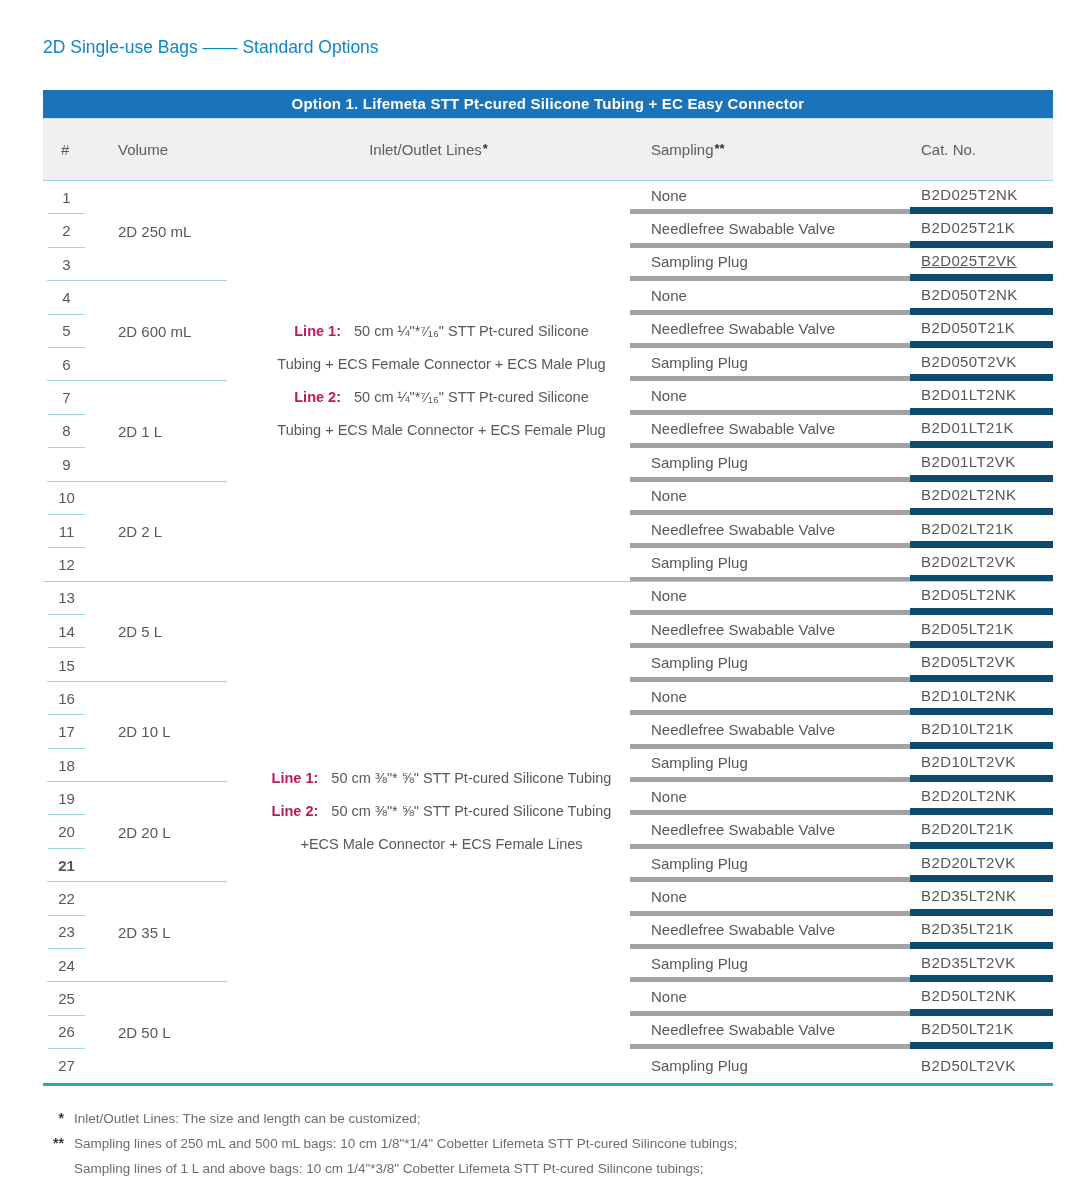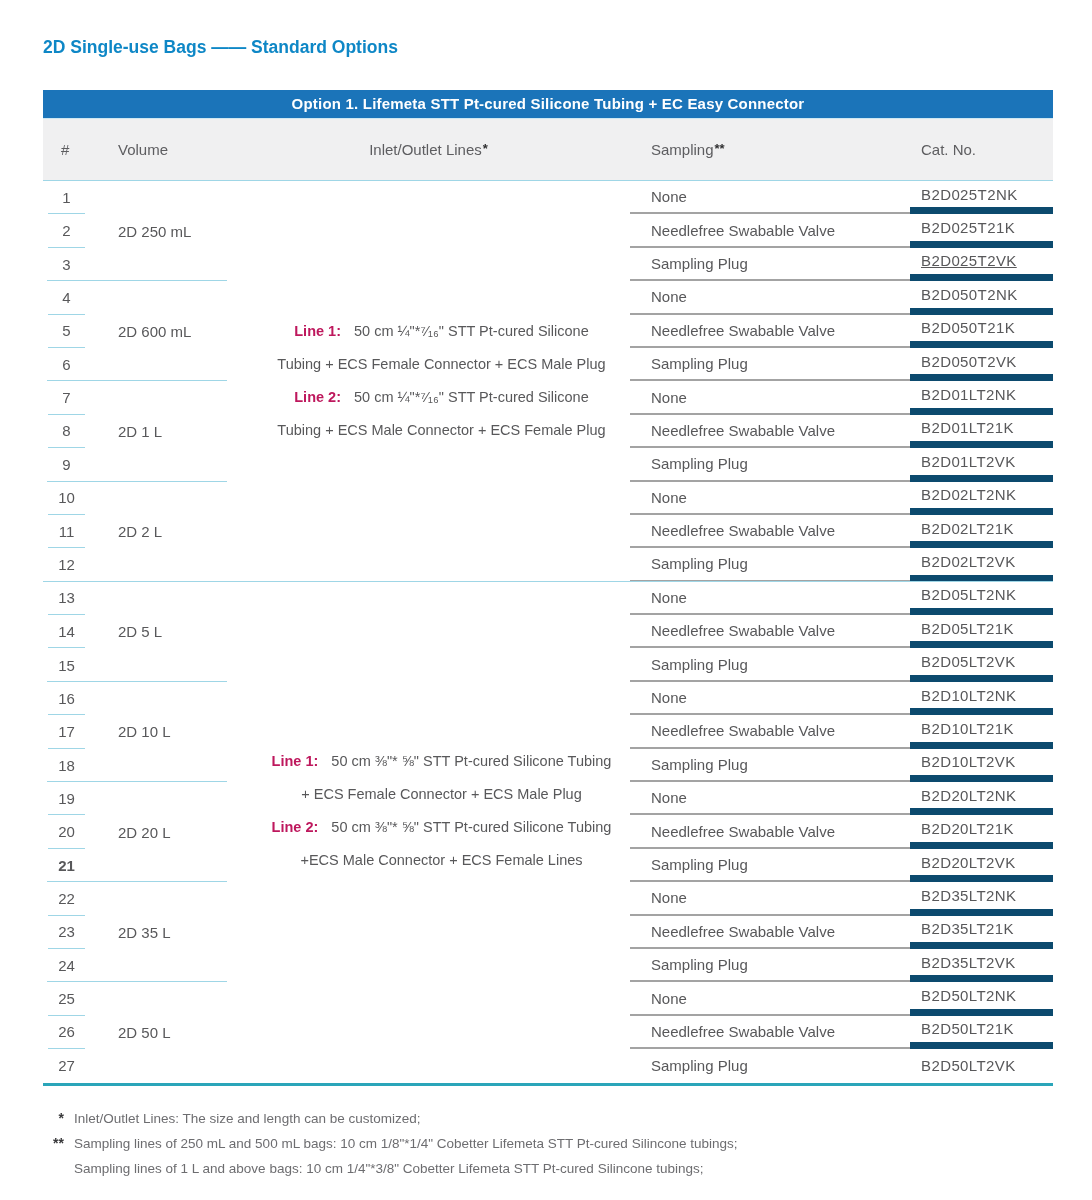--- a/index.html
+++ b/index.html
@@ -4,21 +4,21 @@
 <style>
   html,body{margin:0;padding:0;}
   body{
     width:1092px;height:1200px;background:#ffffff;position:relative;
     font-family:"Liberation Sans","DejaVu Sans",sans-serif;
     -webkit-font-smoothing:antialiased;
   }
   .container{position:absolute;left:43px;top:36px;width:1010px;}
 
   .page-title{
-    font-size:17.5px;font-weight:700;color:#0e87c6;margin:0 0 31px 0;line-height:23px;
+    font-size:17.5px;font-weight:400;color:#0e87c6;margin:0 0 31px 0;line-height:23px;
   }
 
   .banner{
     height:28px;line-height:28px;background:#1b74b9;color:#ffffff;
     text-align:center;font-size:15px;font-weight:700;letter-spacing:.2px;
     border-bottom:1px solid #cde7f2;
   }
 
   .grid-cols{
     display:grid;
@@ -39,21 +39,21 @@
 
   .tbody{
     grid-auto-rows:33.4px;
     color:#58585a;font-size:15px;position:relative;
     border-bottom:3px solid #2aa5b9;
   }
   .cell{display:flex;align-items:center;}
   .num-cell{grid-column:1;justify-content:center;margin:0 5px;}
   .num-cell:not(.group-last){border-bottom:1px solid #9fd6e6;}
   .vol-cell{grid-column:2;padding-left:28px;}
-  .samp-cell{grid-column:4;padding-left:21px;border-bottom:2px solid #a3a3a3;}
+  .samp-cell{grid-column:4;padding-left:21px;border-bottom:5px solid #a3a3a3;}
   .cat-cell{grid-column:5;padding-left:11px;border-bottom:7px solid #0c4a6e;letter-spacing:.4px;}
   .last-row{border-bottom:none;}
   .group-underline{grid-column:1/3;align-self:end;height:0;border-bottom:1px solid #9fd6e6;margin-left:4px;pointer-events:none;}
   .major-sep{grid-column:1/6;align-self:end;height:0;border-bottom:1px solid #9fd6e6;pointer-events:none;}
 
   .line-block{
     grid-column:3;display:flex;flex-direction:column;justify-content:center;
     padding-left:26px;font-size:14.5px;line-height:33px;
   }
   .line-block.block2{padding-bottom:42px;}
@@ -193,21 +193,20 @@
       <div class="cell cat-cell last-row" style="grid-row: 27;">B2D50LT2VK</div>
       <div class="cell vol-cell" style="grid-row: 25 / span 3;">2D 50 L</div>
       <div class="cell line-block" style="grid-row: 1 / span 12;">
         <div class="lb-line"><span class="lb-label">Line 1:</span><span class="lb-text">50 cm ¼"*⁷⁄₁₆" STT Pt-cured Silicone</span></div>
         <div class="lb-line lb-cont">Tubing + ECS Female Connector + ECS Male Plug</div>
         <div class="lb-line"><span class="lb-label">Line 2:</span><span class="lb-text">50 cm ¼"*⁷⁄₁₆" STT Pt-cured Silicone</span></div>
         <div class="lb-line lb-cont">Tubing + ECS Male Connector + ECS Female Plug</div>
       </div>
       <div class="cell line-block block2" style="grid-row: 13 / span 15;">
         <div class="lb-line"><span class="lb-label">Line 1:</span><span class="lb-text">50 cm ⅜"* ⅝" STT Pt-cured Silicone Tubing</span></div>
-        <div class="lb-line lb-cont">+ ECS Female Connector + ECS Male Plug</div>
         <div class="lb-line"><span class="lb-label">Line 2:</span><span class="lb-text">50 cm ⅜"* ⅝" STT Pt-cured Silicone Tubing</span></div>
         <div class="lb-line lb-cont">+ECS Male Connector + ECS Female Lines</div>
       </div>
       <div class="major-sep" style="grid-row: 12;"></div>
     </div>
 
   <div class="footnotes">
     <div class="fn-row">
       <span class="fn-marker">*</span>
       <span class="fn-text">Inlet/Outlet Lines: The size and length can be customized;</span>

